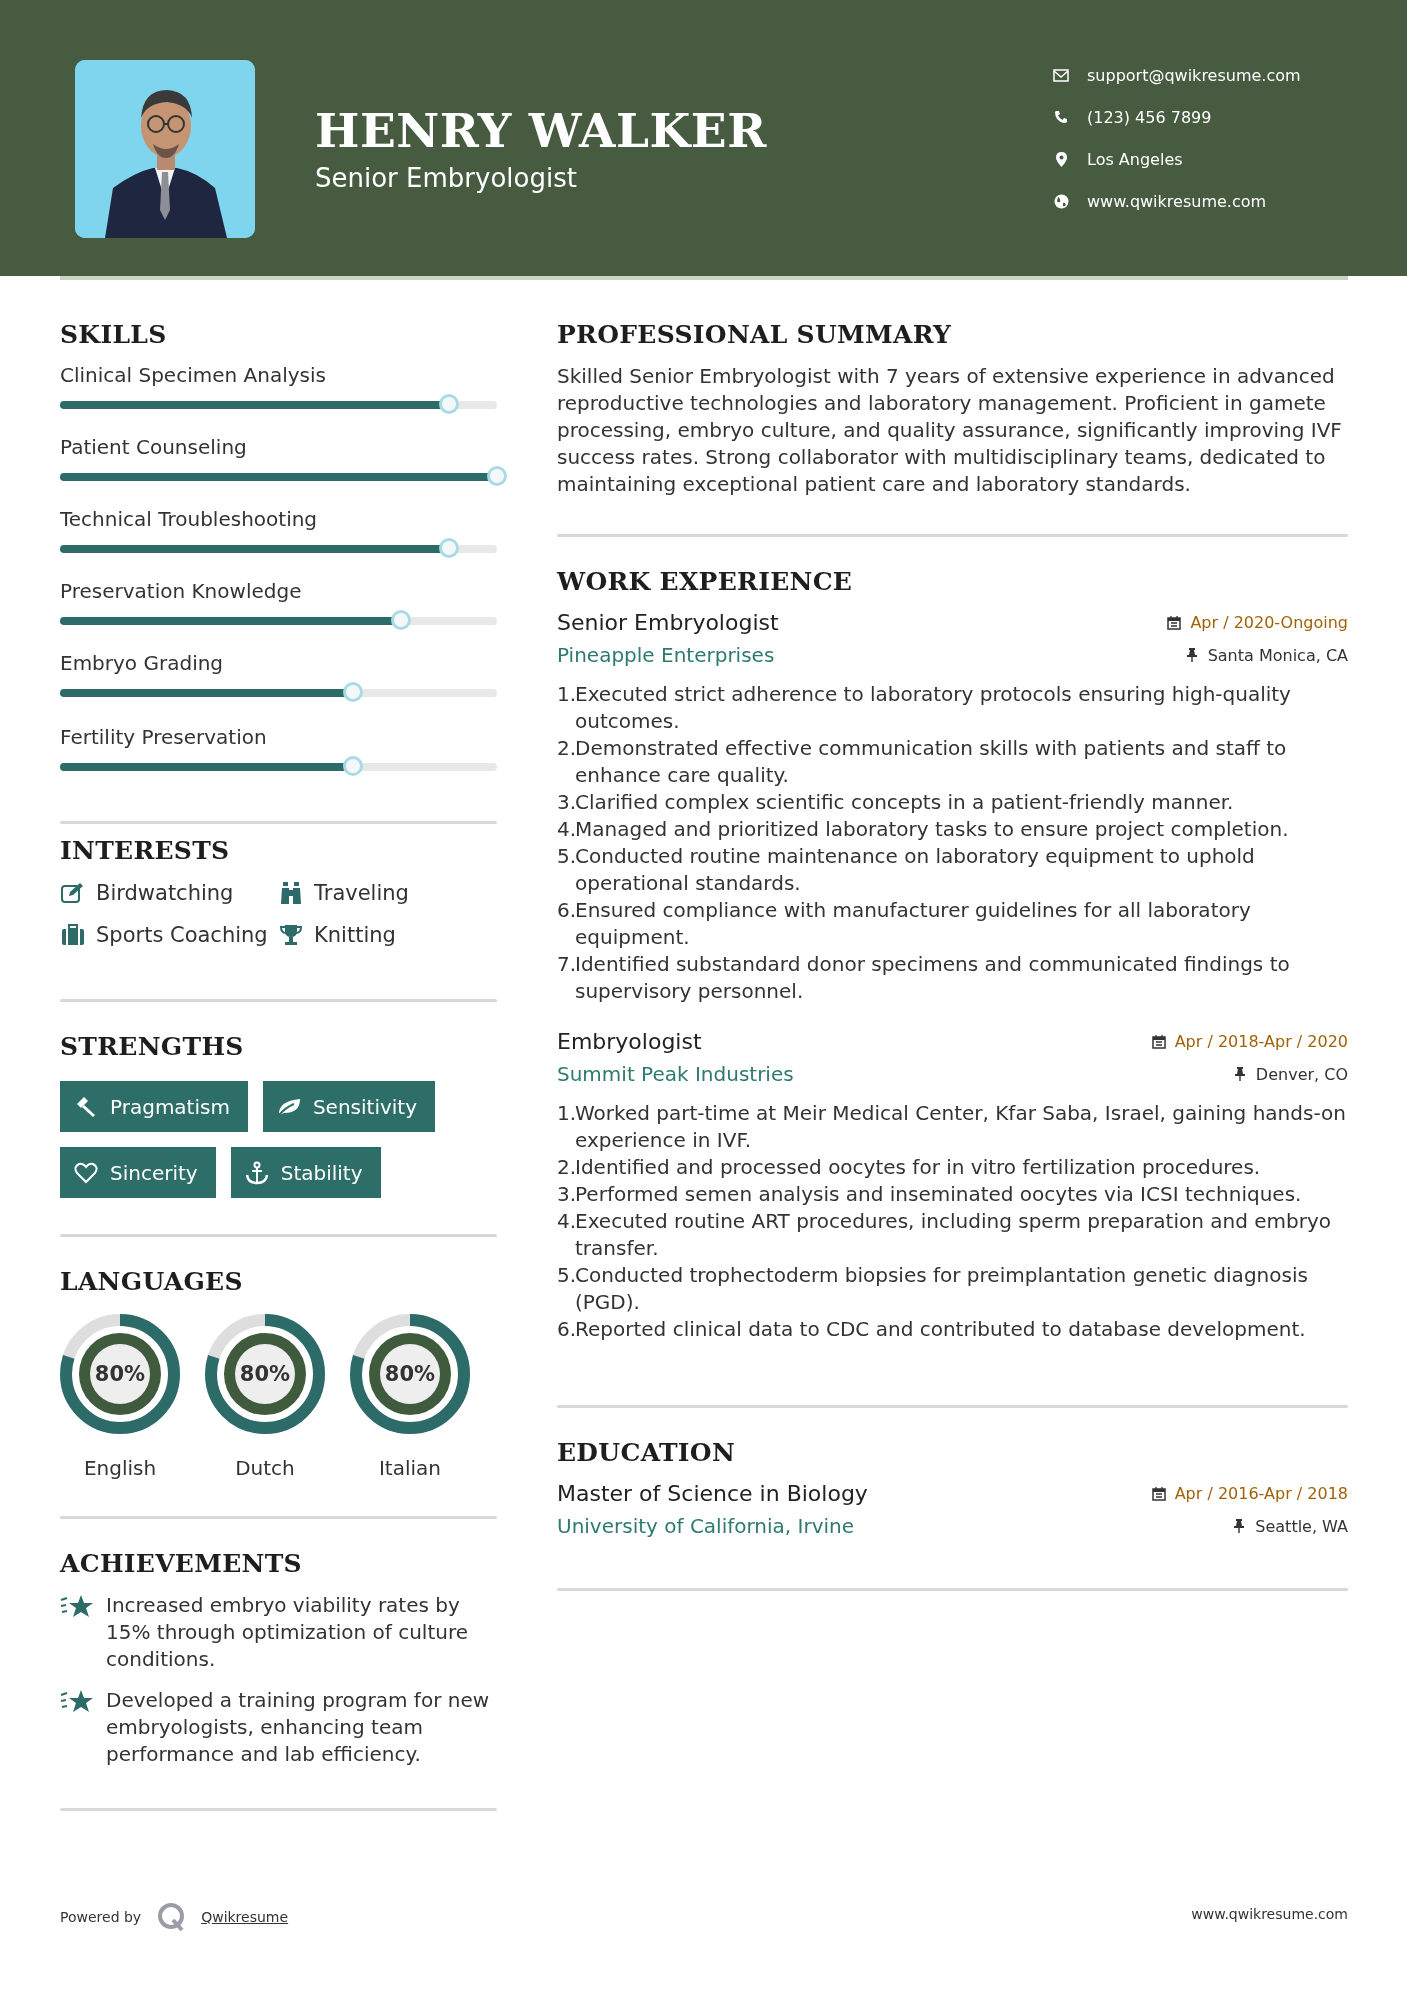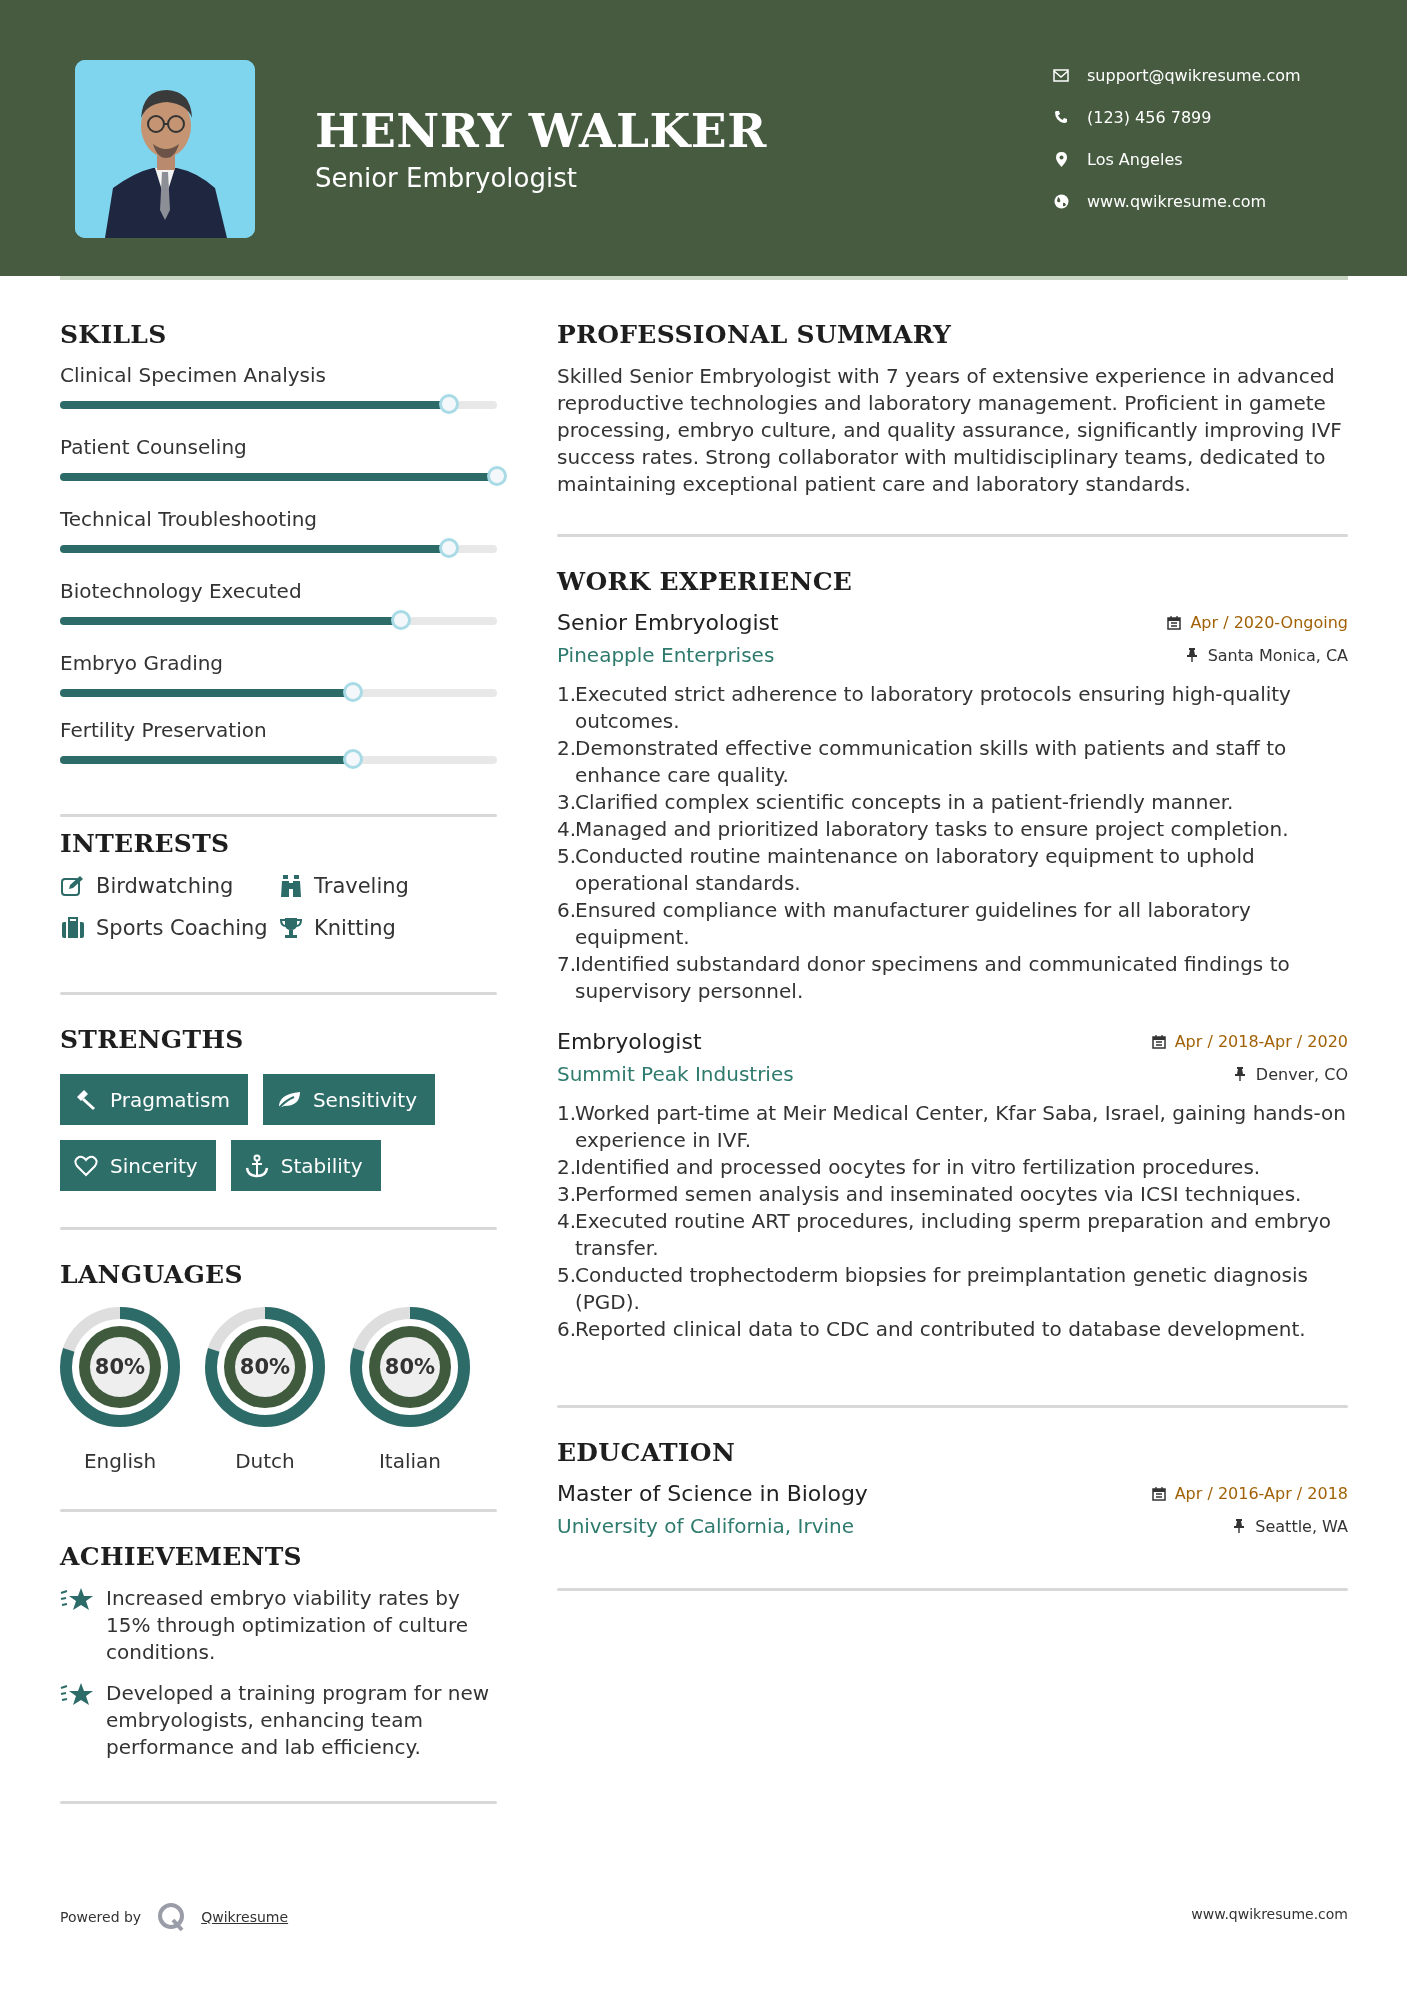--- a/index.html
+++ b/index.html
@@ -157,34 +157,34 @@
           </div>
       </div>
       <div class="skill" style="margin-top:26px;">
         <div class="skill-label">Technical Troubleshooting</div>
         <div class="skill-track">
             <div class="skill-fill" style="width:89%"></div>
             <div class="skill-thumb" style="left:89%"></div>
           </div>
       </div>
       <div class="skill" style="margin-top:26px;">
-        <div class="skill-label">Biotechnology Executed</div>
+        <div class="skill-label">Preservation Knowledge</div>
         <div class="skill-track">
             <div class="skill-fill" style="width:78%"></div>
             <div class="skill-thumb" style="left:78%"></div>
           </div>
       </div>
       <div class="skill" style="margin-top:26px;">
         <div class="skill-label">Embryo Grading</div>
         <div class="skill-track">
             <div class="skill-fill" style="width:67%"></div>
             <div class="skill-thumb" style="left:67%"></div>
           </div>
       </div>
-      <div class="skill" style="margin-top:21px;">
+      <div class="skill" style="margin-top:28px;">
         <div class="skill-label">Fertility Preservation</div>
         <div class="skill-track">
             <div class="skill-fill" style="width:67%"></div>
             <div class="skill-thumb" style="left:67%"></div>
           </div>
       </div>
     </div>
   </section>
 
   <div class="divider" style="margin-top:50px;"></div>

